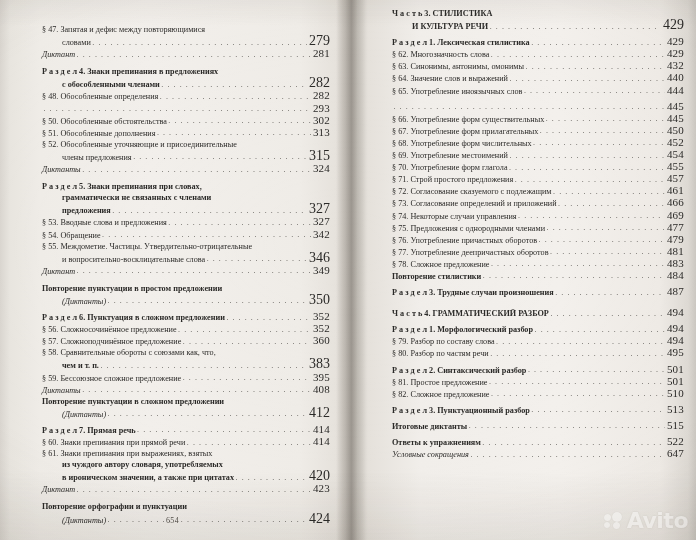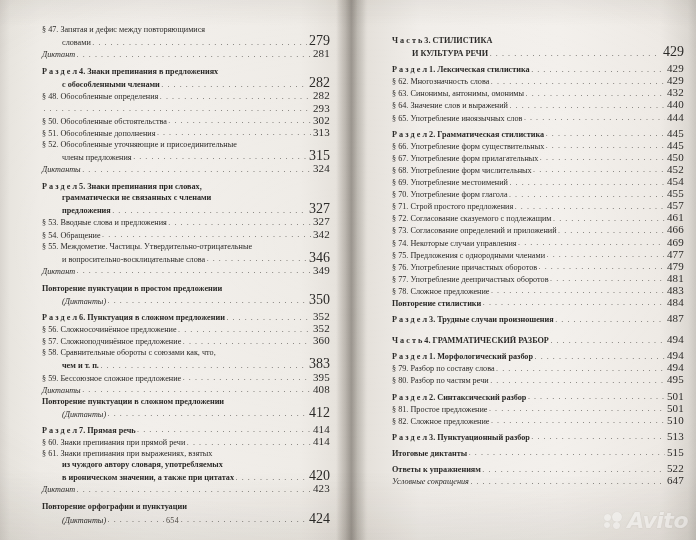--- a/index.html
+++ b/index.html
@@ -44,21 +44,21 @@
     pointer-events: none;
   }
 
   .col {
     position: absolute;
     top: 0;
     height: 540px;
     box-sizing: border-box;
   }
   #col-left  { left: 16px;   width: 345px; padding: 24px 0 0 26px; }
-  #col-right { left: 360px; width: 336px; padding: 35px 0 0 32px; }
+  #col-right { left: 360px; width: 336px; padding: 8px 0 0 32px; }
 
   .inner-left  { width: 288px; }
   .inner-right { width: 292px; }
 
   
   .row {
     display: flex;
     align-items: baseline;
     font-size: 8.2px;
     line-height: 11.1px;
@@ -124,21 +124,20 @@
   #watermark .wm-dots i:nth-child(3){ left:8px; top:0;   width:10px; height:10px;}
   #watermark .wm-dots i:nth-child(4){ left:9px; top:10px;width:7px;  height:7px; }
   #watermark .wm-text {
     font-family: "DejaVu Sans", sans-serif;
     font-weight: bold;
     font-size: 22px;
     color: #ffffff;
     letter-spacing: -0.5px;
     text-shadow: 0 0 2px rgba(130,125,118,.55);
     line-height: 1;
-    font-style: italic;
   }
 </style>
 </head>
 <body>
 
 <div id="page">
 
   <div id="col-left" class="col">
     <div class="inner-left" id="left-list">
         <div class="row  nodots">
@@ -377,21 +376,20 @@
           <span class="dots">. . . . . . . . . . . . . . . . . . . . . . . . . . . . . . . . . . . . . . . . . . . . . . . . . . . . . . . . . . . . . . . . . . . . . . . . . . . . . . . . . . . . . . . . . . </span>
           <span class="pg">440</span>
         </div>
         <div class="row ">
           <span class="txt ">§ 65. Употребление иноязычных слов</span>
           <span class="dots">. . . . . . . . . . . . . . . . . . . . . . . . . . . . . . . . . . . . . . . . . . . . . . . . . . . . . . . . . . . . . . . . . . . . . . . . . . . . . . . . . . . . . . . . . . </span>
           <span class="pg">444</span>
         </div>
         <div class="gap-s"></div>
         <div class="row ">
-          <span class="txt bold">Р а з д е л  2.  Грамматическая стилистика</span>
           <span class="dots">. . . . . . . . . . . . . . . . . . . . . . . . . . . . . . . . . . . . . . . . . . . . . . . . . . . . . . . . . . . . . . . . . . . . . . . . . . . . . . . . . . . . . . . . . . </span>
           <span class="pg">445</span>
         </div>
         <div class="row ">
           <span class="txt ">§ 66. Употребление форм существительных</span>
           <span class="dots">. . . . . . . . . . . . . . . . . . . . . . . . . . . . . . . . . . . . . . . . . . . . . . . . . . . . . . . . . . . . . . . . . . . . . . . . . . . . . . . . . . . . . . . . . . </span>
           <span class="pg">445</span>
         </div>
         <div class="row ">
           <span class="txt ">§ 67. Употребление форм прилагательных</span>

